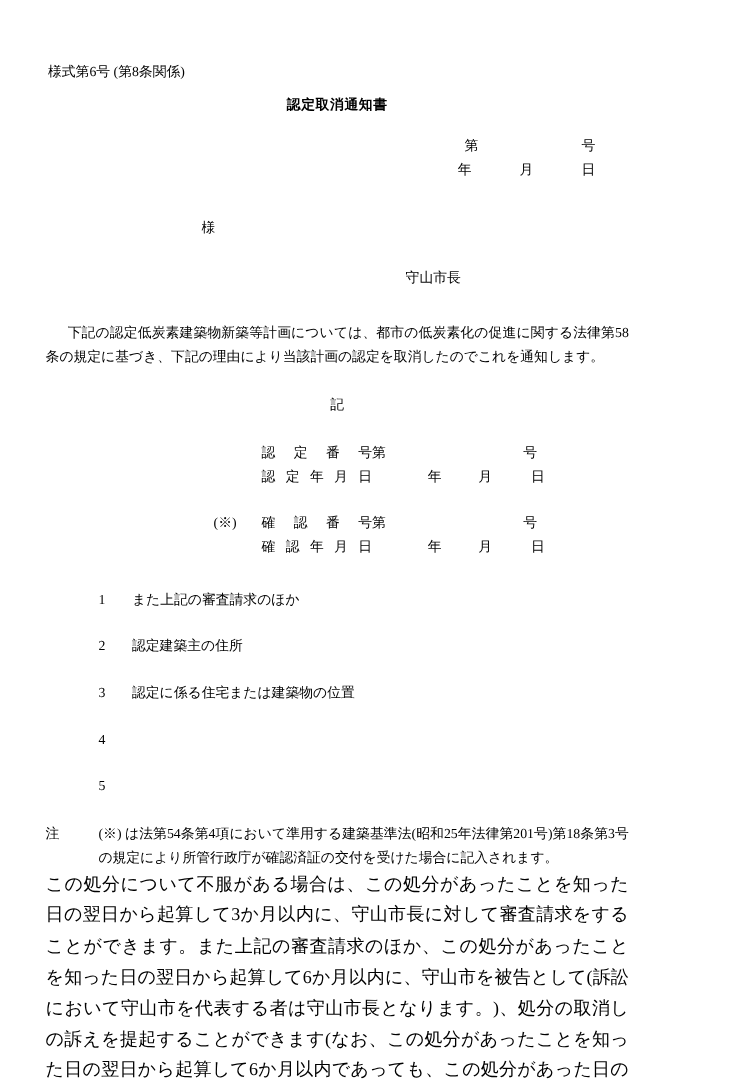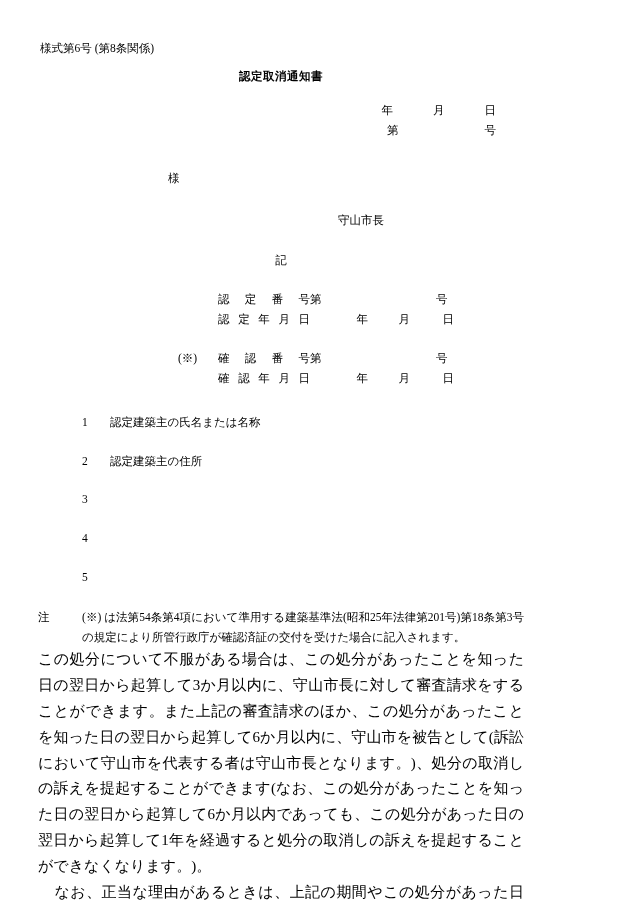--- a/index.html
+++ b/index.html
@@ -10,21 +10,21 @@
   body {
     font-family: "Liberation Serif", "DejaVu Serif", serif;
     color: #000000;
   }
   .page {
     position: relative;
     width: 562px;
     height: 903px;
     background: #ffffff;
     box-sizing: border-box;
-    padding: 40px 38px 0 38px;
+    padding: 52px 38px 0 38px;
     font-size: 11.5px;
     line-height: 1.55;
     overflow: hidden;
   }
 
   
   .form-no {
     font-size: 11.5px;
     margin: 0 0 10px 2px;
   }
@@ -167,28 +167,29 @@
 </head>
 <body>
 
 <div class="page">
 
   <div class="form-no">様式第6号 (第8条関係)</div>
 
   <div class="doc-title">認定取消通知書</div>
 
   <div class="number-block">
+    <div class="num-row"><span>第</span><span class="blank-wide"></span><span>号</span></div>
     <div class="num-row"><span class="blank-mid"></span><span>年</span><span class="blank-mid"></span><span>月</span><span class="blank-mid"></span><span>日</span></div>
-    <div class="num-row"><span>第</span><span class="blank-wide"></span><span>号</span></div>
   </div>
 
   <div class="addressee">様</div>
 
   <div class="issuer">守山市長</div>
 
+  <p class="body-para">下記の認定低炭素建築物新築等計画については、都市の低炭素化の促進に関する法律第58条の規定に基づき、下記の理由により当該計画の認定を取消したのでこれを通知します。</p>
 
   <div class="ki">記</div>
 
   <div class="fields">
 
     <div class="field-group">
       <div class="field-row">
         <span class="f-mark"></span>
         <span class="f-label">認定番号</span>
         <span class="f-dai">第</span>
@@ -217,28 +218,29 @@
         <span class="f-month">月</span>
         <span class="f-day">日</span>
       </div>
     </div>
 
   </div>
 
   <ol class="num-list">
     <li>
       <span class="idx">1</span>
-      <span class="txt">認定建築主の氏名または名称</span>
+      <span class="txt">また上記の審査請求のほか</span>
     </li>
     <li>
       <span class="idx">2</span>
       <span class="txt">認定建築主の住所</span>
     </li>
     <li>
       <span class="idx">3</span>
+      <span class="txt">認定に係る住宅または建築物の位置</span>
     </li>
     <li>
       <span class="idx">4</span>
     </li>
     <li>
       <span class="idx">5</span>
     </li>
   </ol>
 
   <div class="note">

